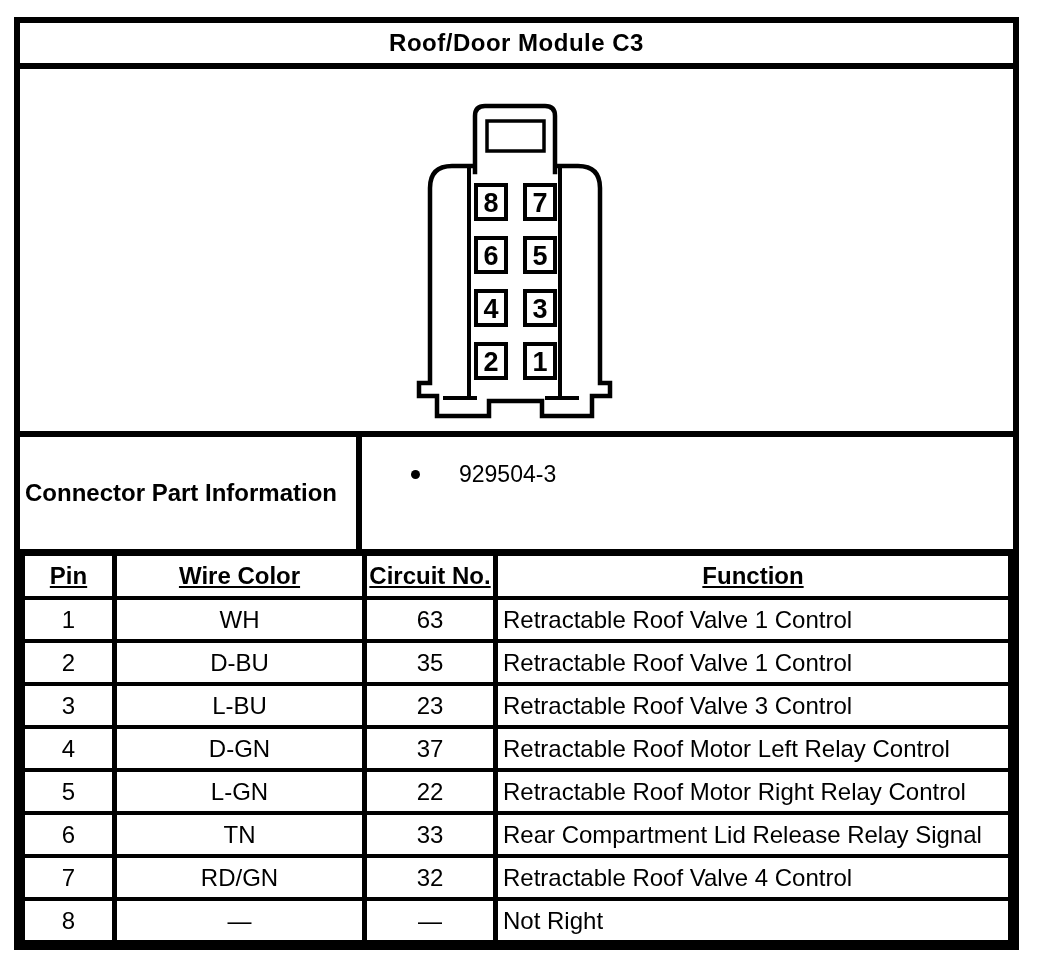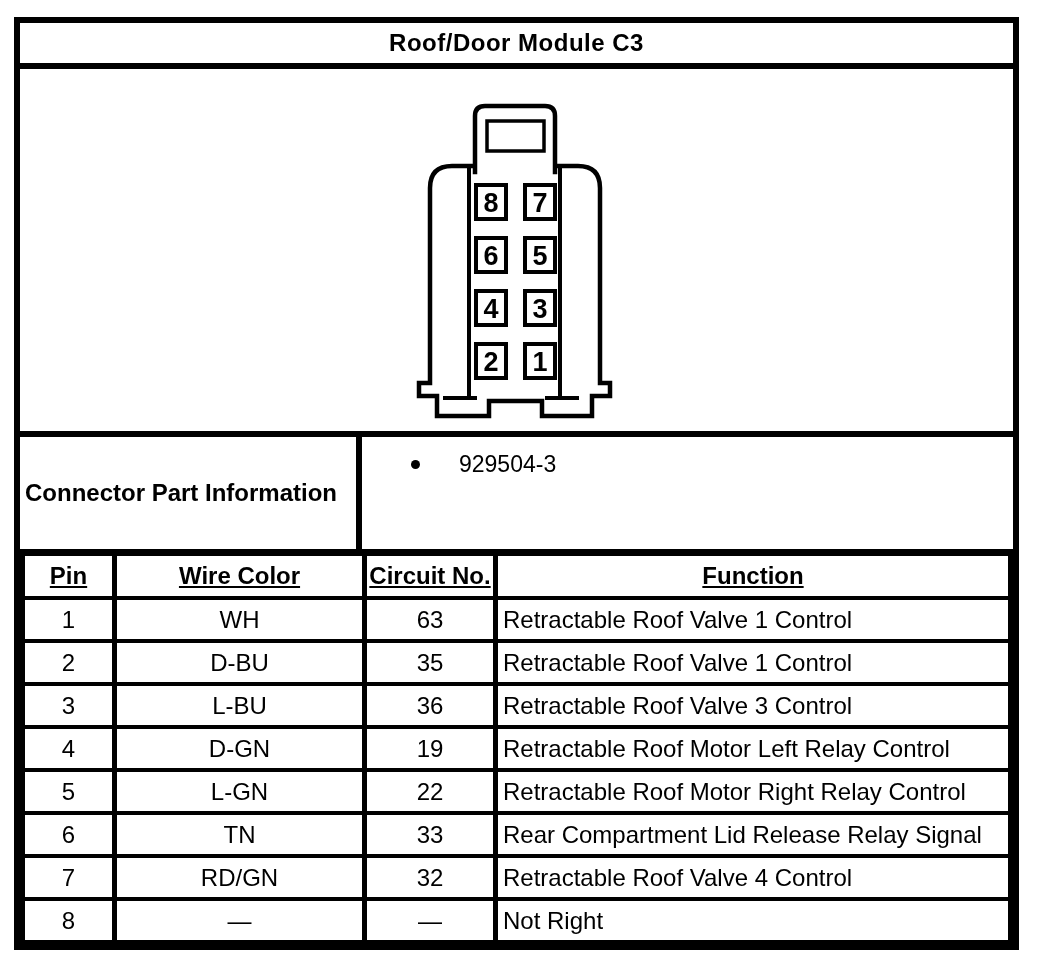--- a/index.html
+++ b/index.html
@@ -52,21 +52,21 @@
     box-sizing: border-box;
     border-right: 6px solid #000;
     display: flex;
     align-items: center;
     padding-left: 5px;
     font-size: 24px;
     font-weight: bold;
   }
   .part-info-values {
     flex: 1 1 auto;
-    padding-top: 11px;
+    padding-top: 21px;
     border-radius: 8px;
   }
   .bullet-item {
     display: flex;
     align-items: center;
     height: 33px;
     font-size: 23px;
   }
   .dot {
     flex: 0 0 9px;
@@ -183,27 +183,27 @@
         </tr>
         <tr>
           <td>2</td>
           <td>D-BU</td>
           <td>35</td>
           <td class="fn">Retractable Roof Valve 1 Control</td>
         </tr>
         <tr>
           <td>3</td>
           <td>L-BU</td>
-          <td>36</td>
+          <td>23</td>
           <td class="fn">Retractable Roof Valve 3 Control</td>
         </tr>
         <tr>
           <td>4</td>
           <td>D-GN</td>
-          <td>19</td>
+          <td>37</td>
           <td class="fn">Retractable Roof Motor Left Relay Control</td>
         </tr>
         <tr>
           <td>5</td>
           <td>L-GN</td>
           <td>22</td>
           <td class="fn">Retractable Roof Motor Right Relay Control</td>
         </tr>
         <tr>
           <td>6</td>

